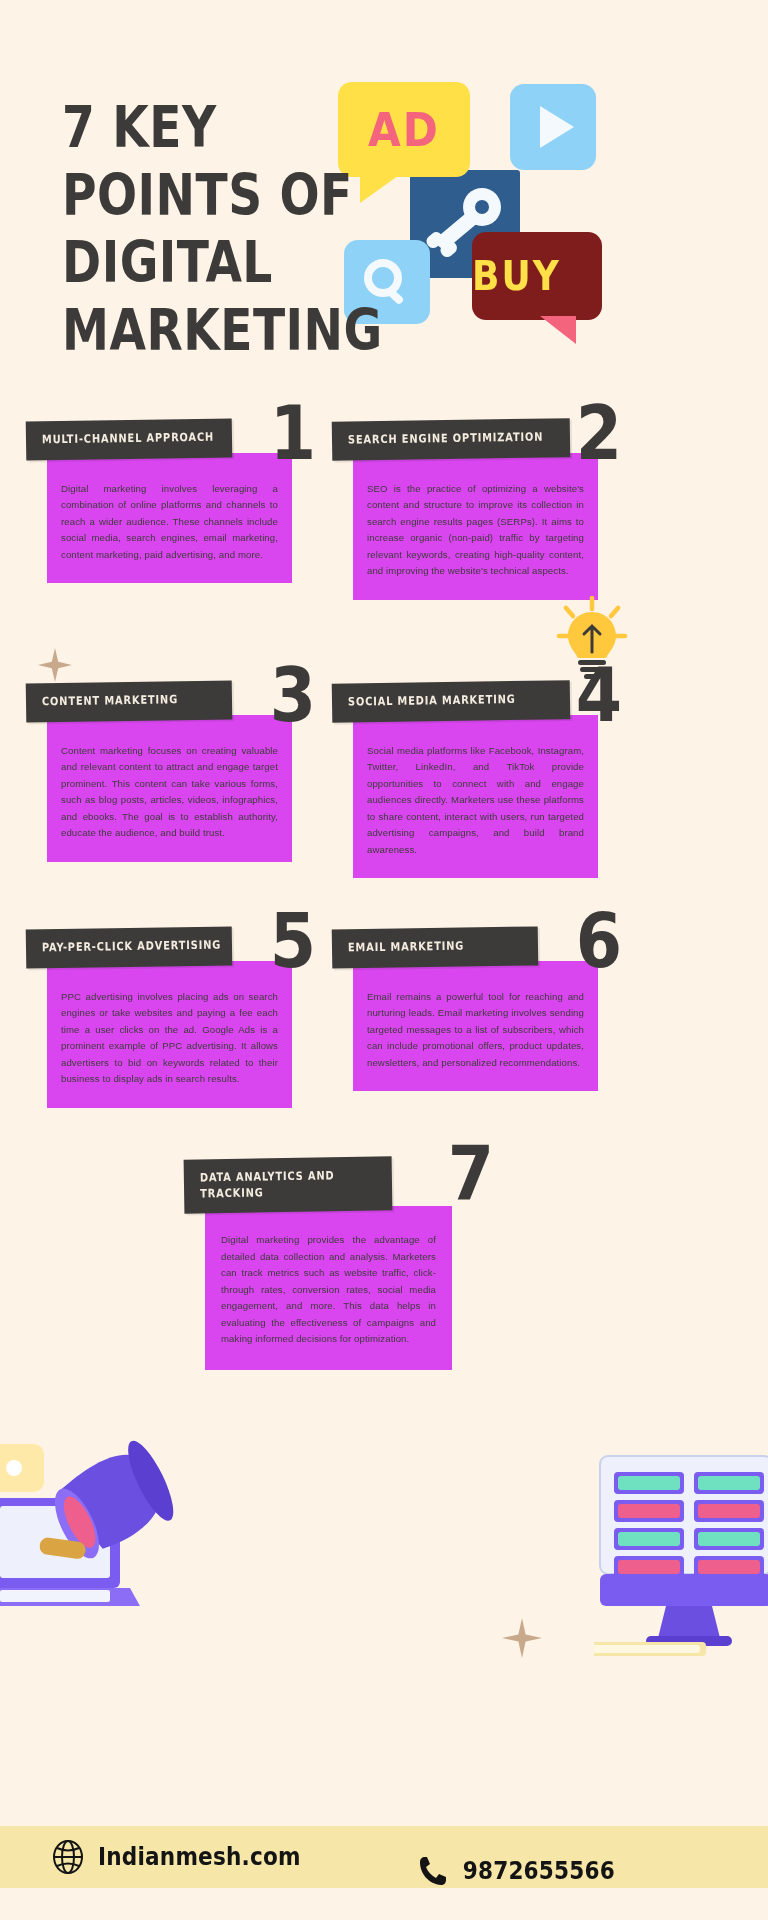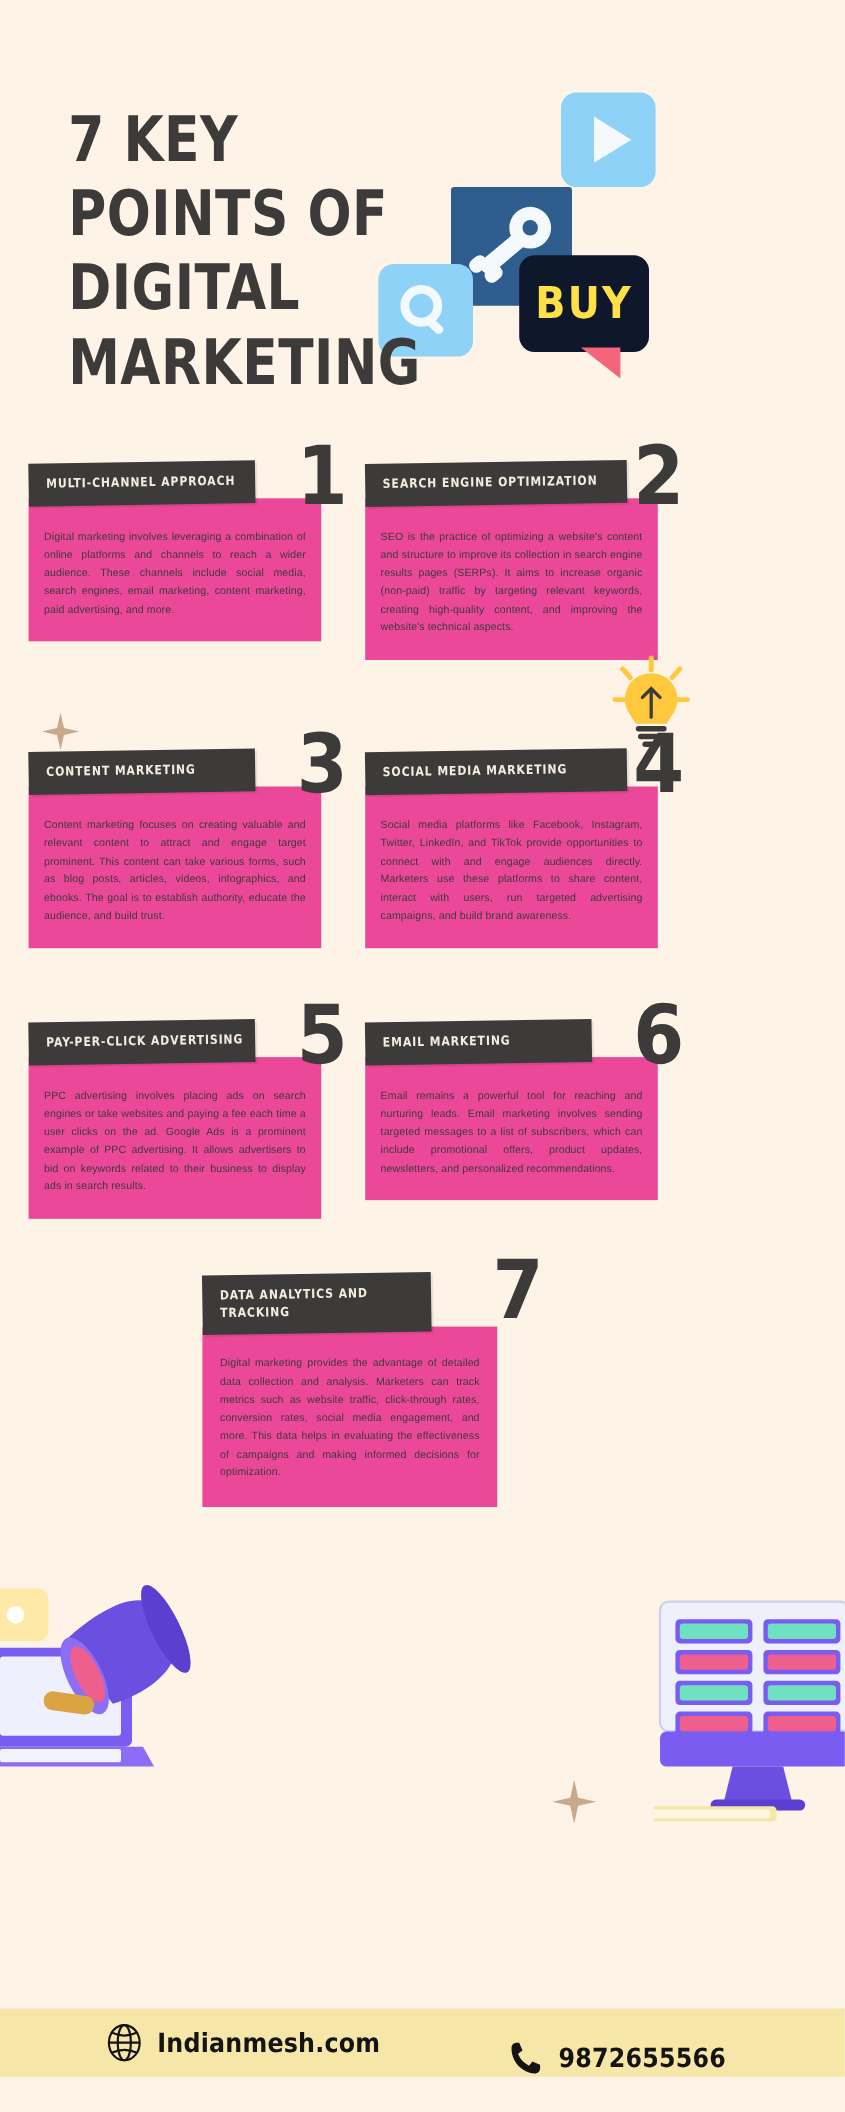--- a/index.html
+++ b/index.html
@@ -67,23 +67,23 @@
     left:78px; top:98px; width:110px; height:108px;
     background:#2f5d8e; border-radius:3px;
   }
   .key-ico { position:absolute; left:14px; top:16px; }
   .sq-search {
     left:12px; top:168px; width:86px; height:84px;
     background:#8ed2f7; border-radius:14px;
     display:flex;align-items:center;justify-content:center;
   }
   .bubble-buy {
-    left:140px; top:160px; width:118px; height:88px;
-    background:#0f172a; border-radius:14px;
-    display:flex; align-items:center; justify-content:center;
+    left:140px; top:160px; width:130px; height:88px;
+    background:#7f1d1d; border-radius:14px;
+    display:flex; align-items:center; 
   }
   .bubble-buy .tail2 {
     position:absolute; right:26px; bottom:-24px; width:0; height:0;
     border-left:36px solid transparent;
     border-top:28px solid #f4647d;
   }
 
   
   .card {
     position:absolute;
@@ -117,24 +117,25 @@
     font-size:11.5px;
     letter-spacing:0.9px;
     text-transform:uppercase;
     line-height:1.35;
     transform:scaleX(0.95);
     transform-origin:left center;
     white-space:nowrap;
   }
   .card-body {
     position:relative;
-    background:#ec4899;
+    background:#d946ef;
     padding:28px 14px 20px 14px;
     margin-top:-6px;
     z-index:2;
+    margin-left:21px;
   }
   .body-text {
     font-size:9.6px;
     line-height:1.72;
     color:#3d3b39;
     text-align:justify;
     letter-spacing:0.1px;
   }
 
   
@@ -147,21 +148,21 @@
   .illo { position:absolute; z-index:1; }
   .laptop-illo { left:-22px; top:1436px; width:210px; height:180px; }
   .monitor-illo { right:-6px; top:1446px; width:180px; height:200px; }
 
   
   .footer {
     position:absolute;
     left:0; bottom:32px;
     width:768px; height:62px;
     background:#f6e6a8;
-    display:flex; align-items:center;padding-left:45px;
+    display:flex; align-items:center;
   }
   .footer-item { display:flex; align-items:center; }
   .footer-item.web { margin-left:52px; }
   .footer-item.tel { margin-left:116px;margin-top:28px; }
   .footer-text {
     font-family:"DejaVu Sans Condensed","Liberation Sans Narrow","Liberation Sans",sans-serif;
     font-weight:700;
     font-size:24px;
     color:#141414;
     margin-left:14px;
@@ -192,20 +193,24 @@
         <g fill="#f4f9fd">
           <circle cx="58" cy="21" r="19"></circle>
           <rect x="8" y="36" width="52" height="15" rx="7.5" transform="rotate(-40 34 43)"></rect>
           <rect x="2" y="48" width="17" height="13" rx="6" transform="rotate(-40 10 54)"></rect>
           <rect x="16" y="57" width="17" height="13" rx="6" transform="rotate(-40 24 63)"></rect>
         </g>
         <circle cx="58" cy="21" r="7" fill="#2f5d8e"></circle>
       </svg>
     </div>
 
+    <div class="hero-shape bubble-ad">
+      <span class="hero-word word-ad">AD</span>
+      <span class="tail"></span>
+    </div>
 
     <div class="hero-shape sq-search">
       <svg width="50" height="50" viewBox="0 0 50 50">
         <circle cx="21" cy="21" r="15" fill="none" stroke="#f4f9fd" stroke-width="8"></circle>
         <circle cx="21" cy="21" r="5" fill="#8ed2f7"></circle>
         <rect x="30" y="31" width="17" height="8" rx="4" fill="#f4f9fd" transform="rotate(42 30 31)"></rect>
       </svg>
     </div>
 
     <div class="hero-shape bubble-buy">

